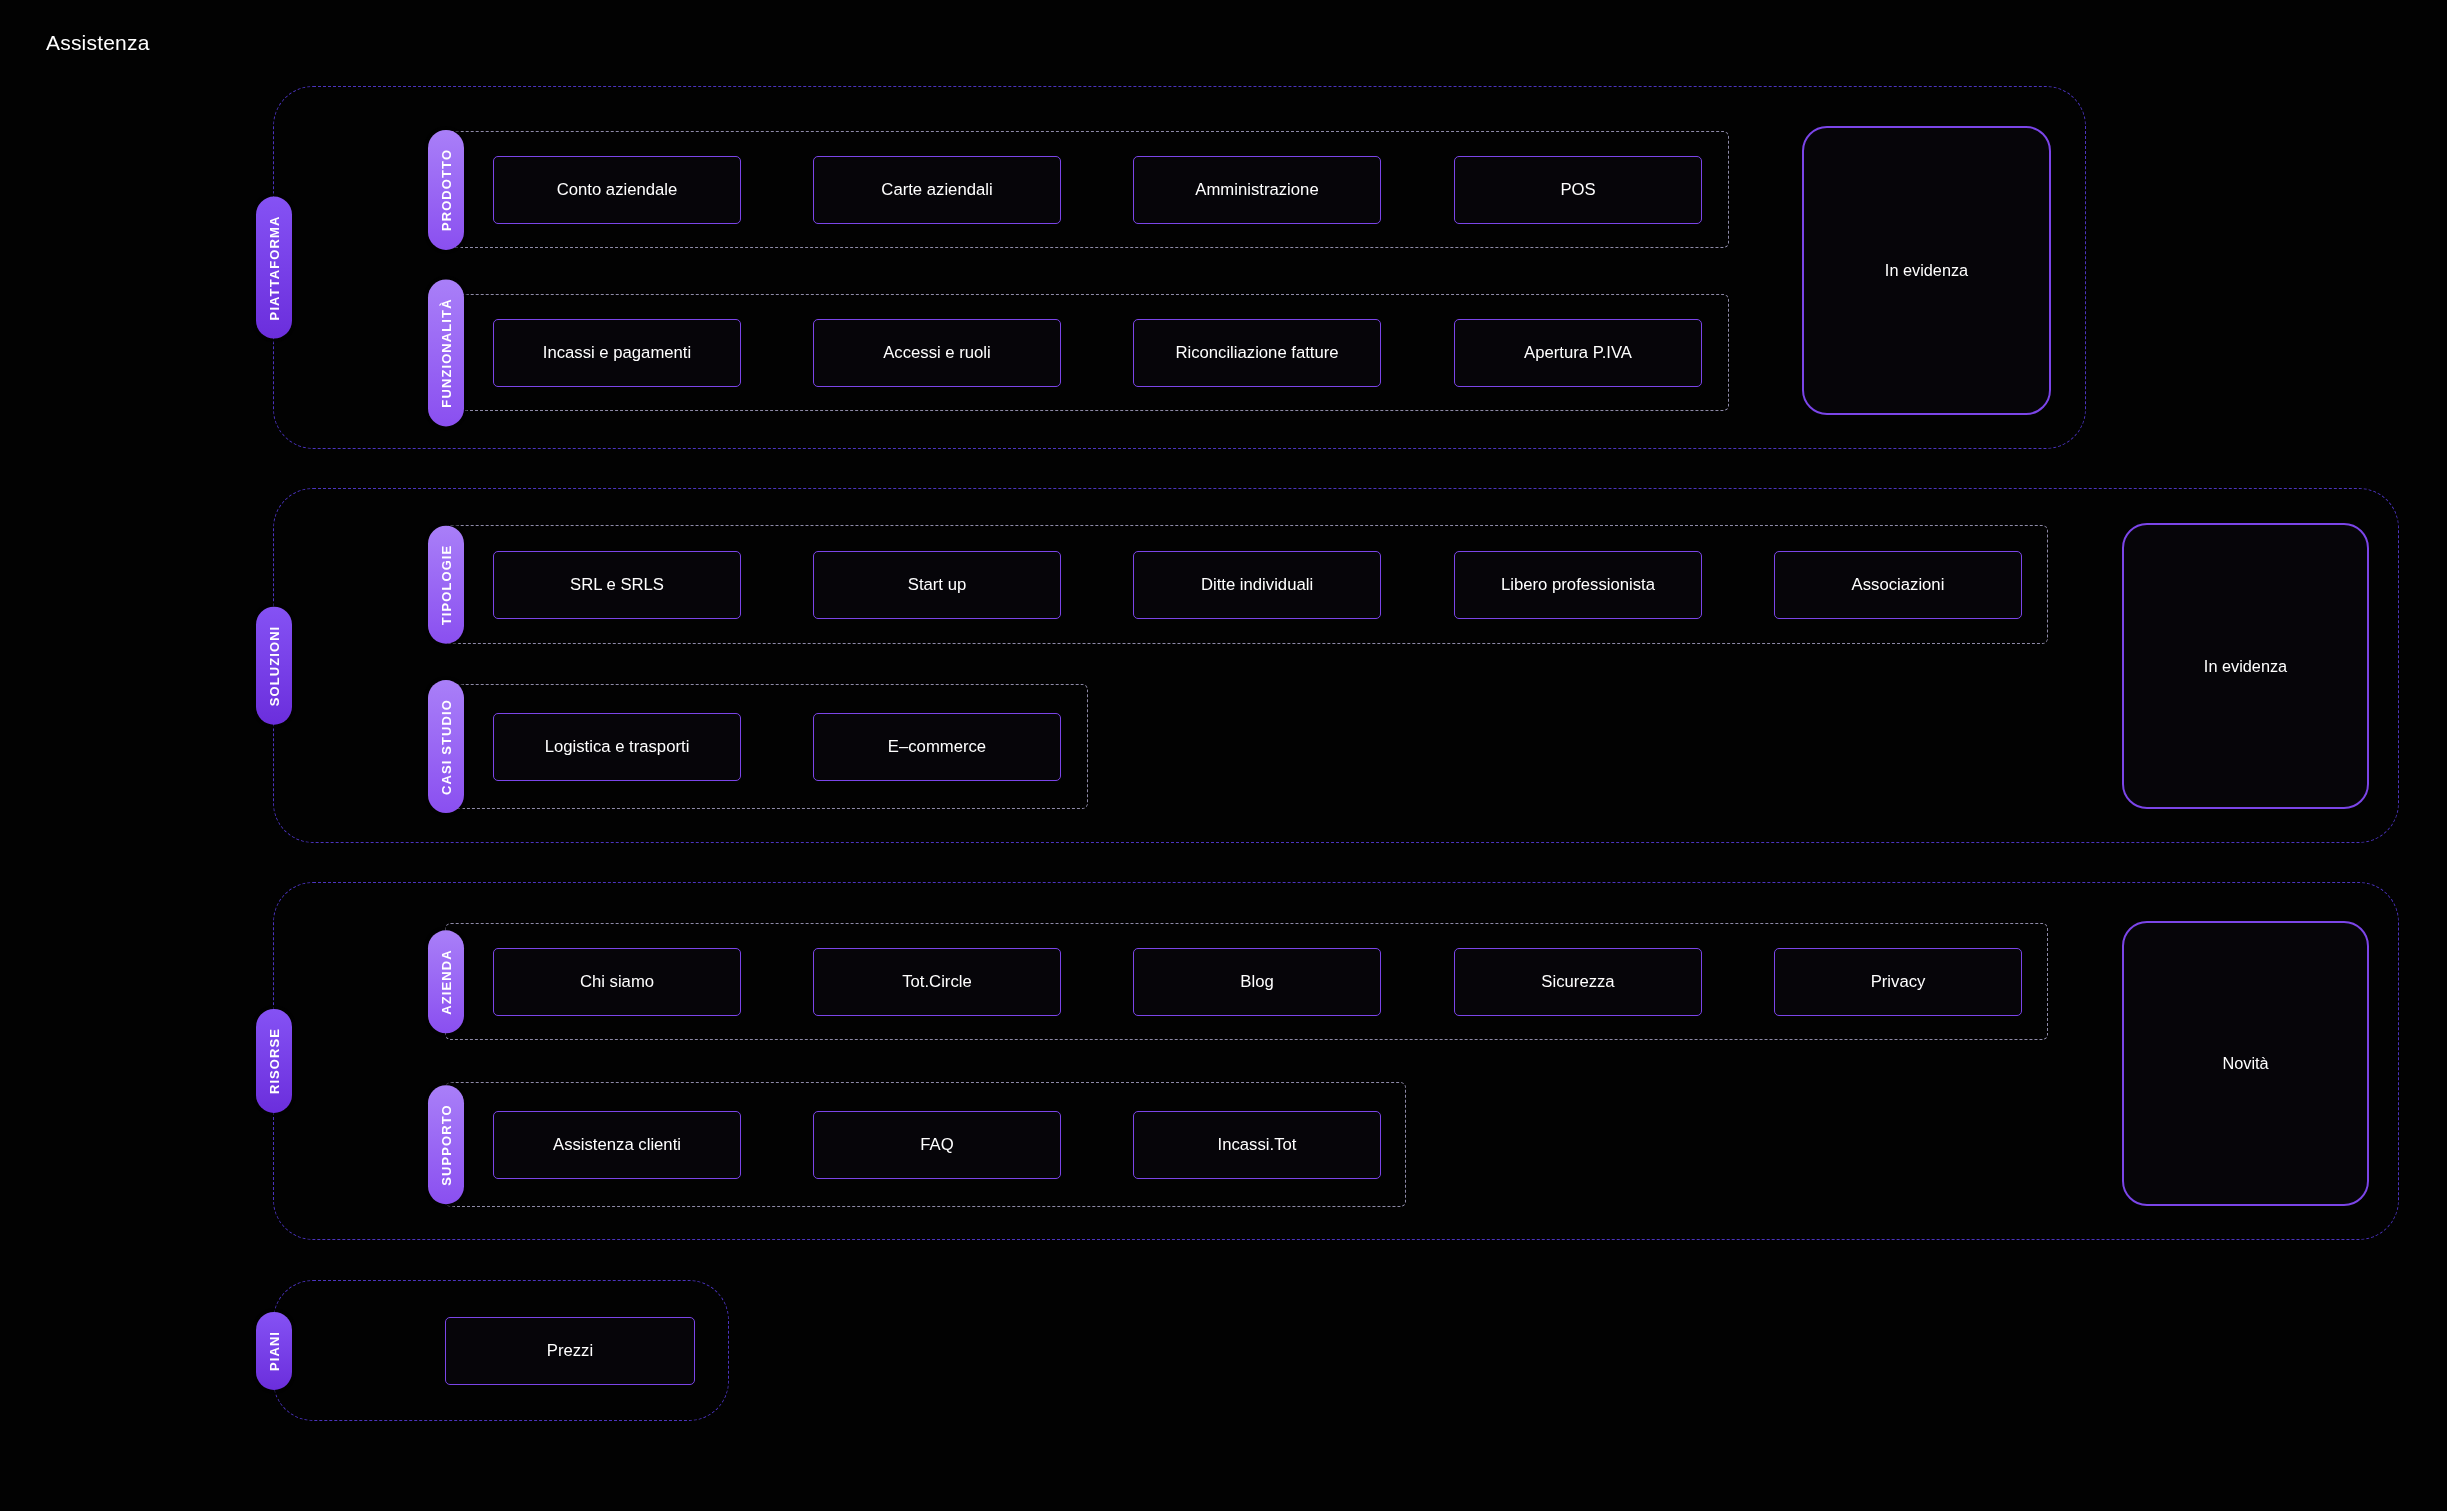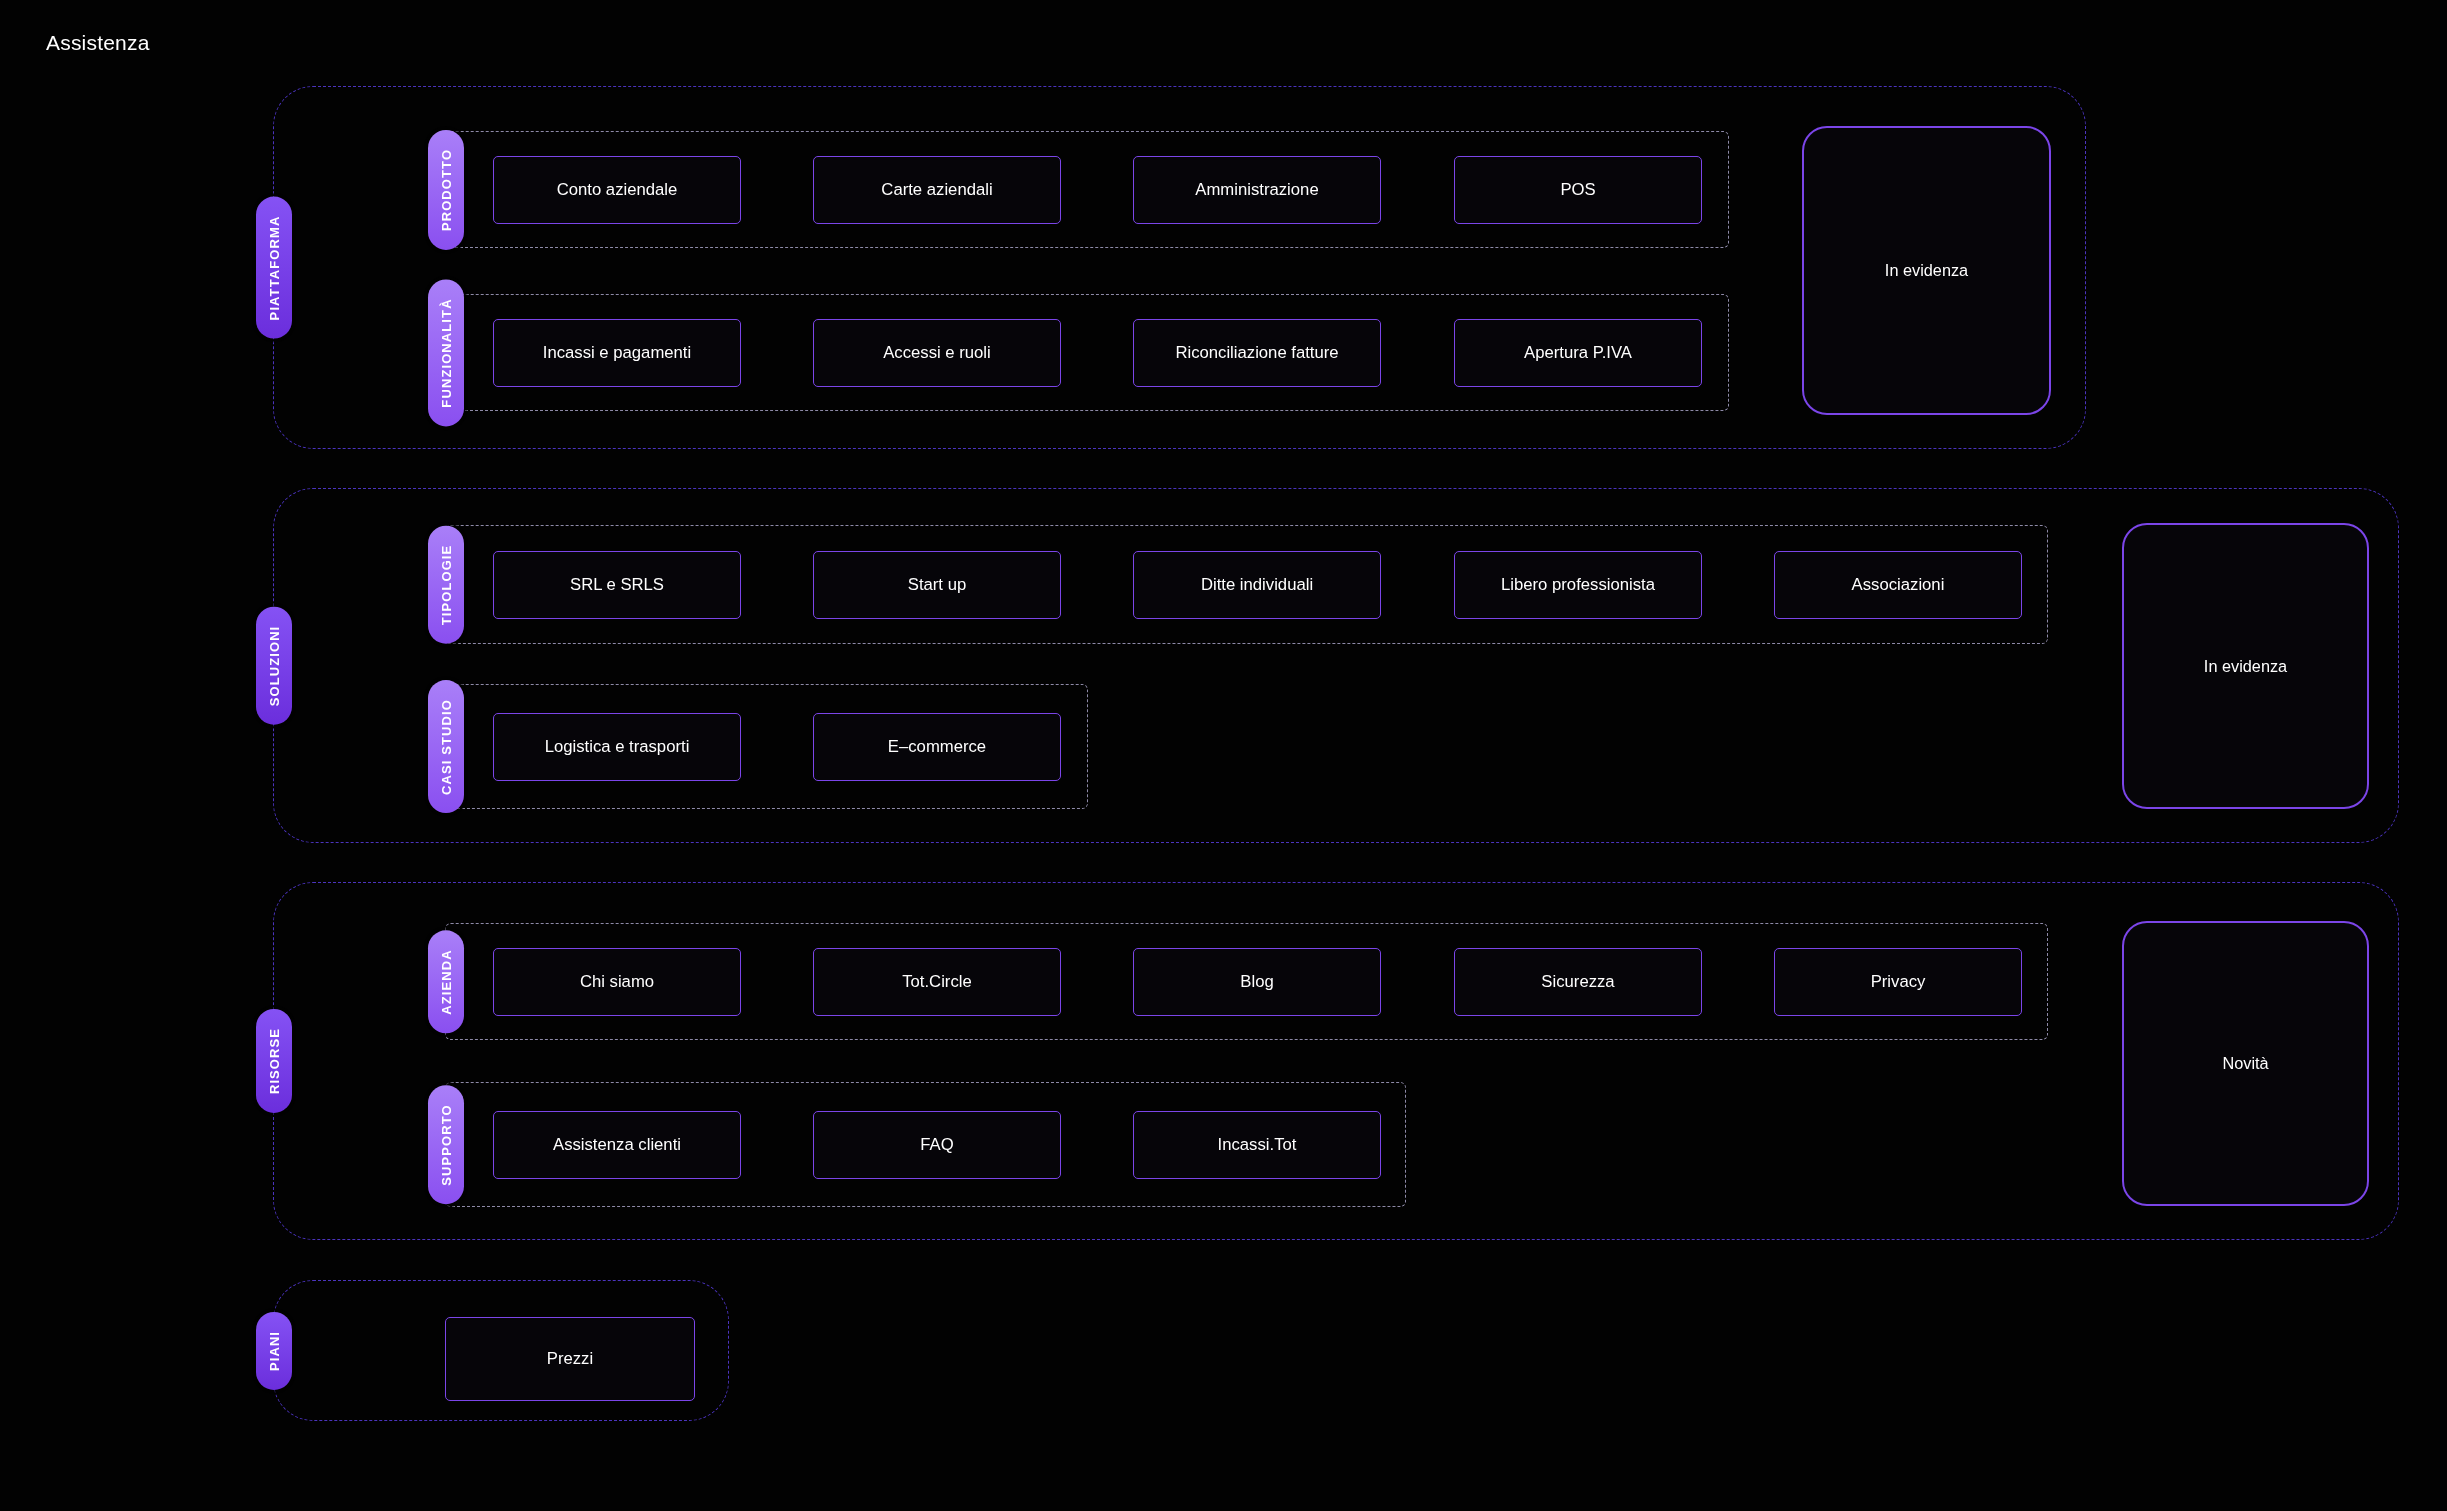--- a/index.html
+++ b/index.html
@@ -61,21 +61,21 @@
   .c0{left:47px;} .c1{left:367px;} .c2{left:687px;} .c3{left:1008px;} .c4{left:1328px;}
   .card{
     position:absolute; background:var(--btn-bg);
     border:2.4px solid var(--btn-border); border-radius:25px;
     display:flex; align-items:center; justify-content:center;
     font-size:16.3px; color:var(--text); z-index:2;
   }
   .s1 .card{left:1528px; top:39px; width:249px; height:289px;}
   .s2 .card{left:1848px; top:34px; width:247px; height:286px;}
   .s3 .card{left:1848px; top:38px; width:247px; height:285px;}
-  .s4 .btn{top:36px; transform:none; left:171px; width:250px; height:84px;}
+  .s4 .btn{top:36px; transform:none; left:171px; width:250px; height:68px;}
 </style>
 </head>
 <body>
 
 <h1 class="page-title">Assistenza</h1>
 
 <div class="section s1">
   <div class="pill">
     <span>PIATTAFORMA</span>
   </div>

